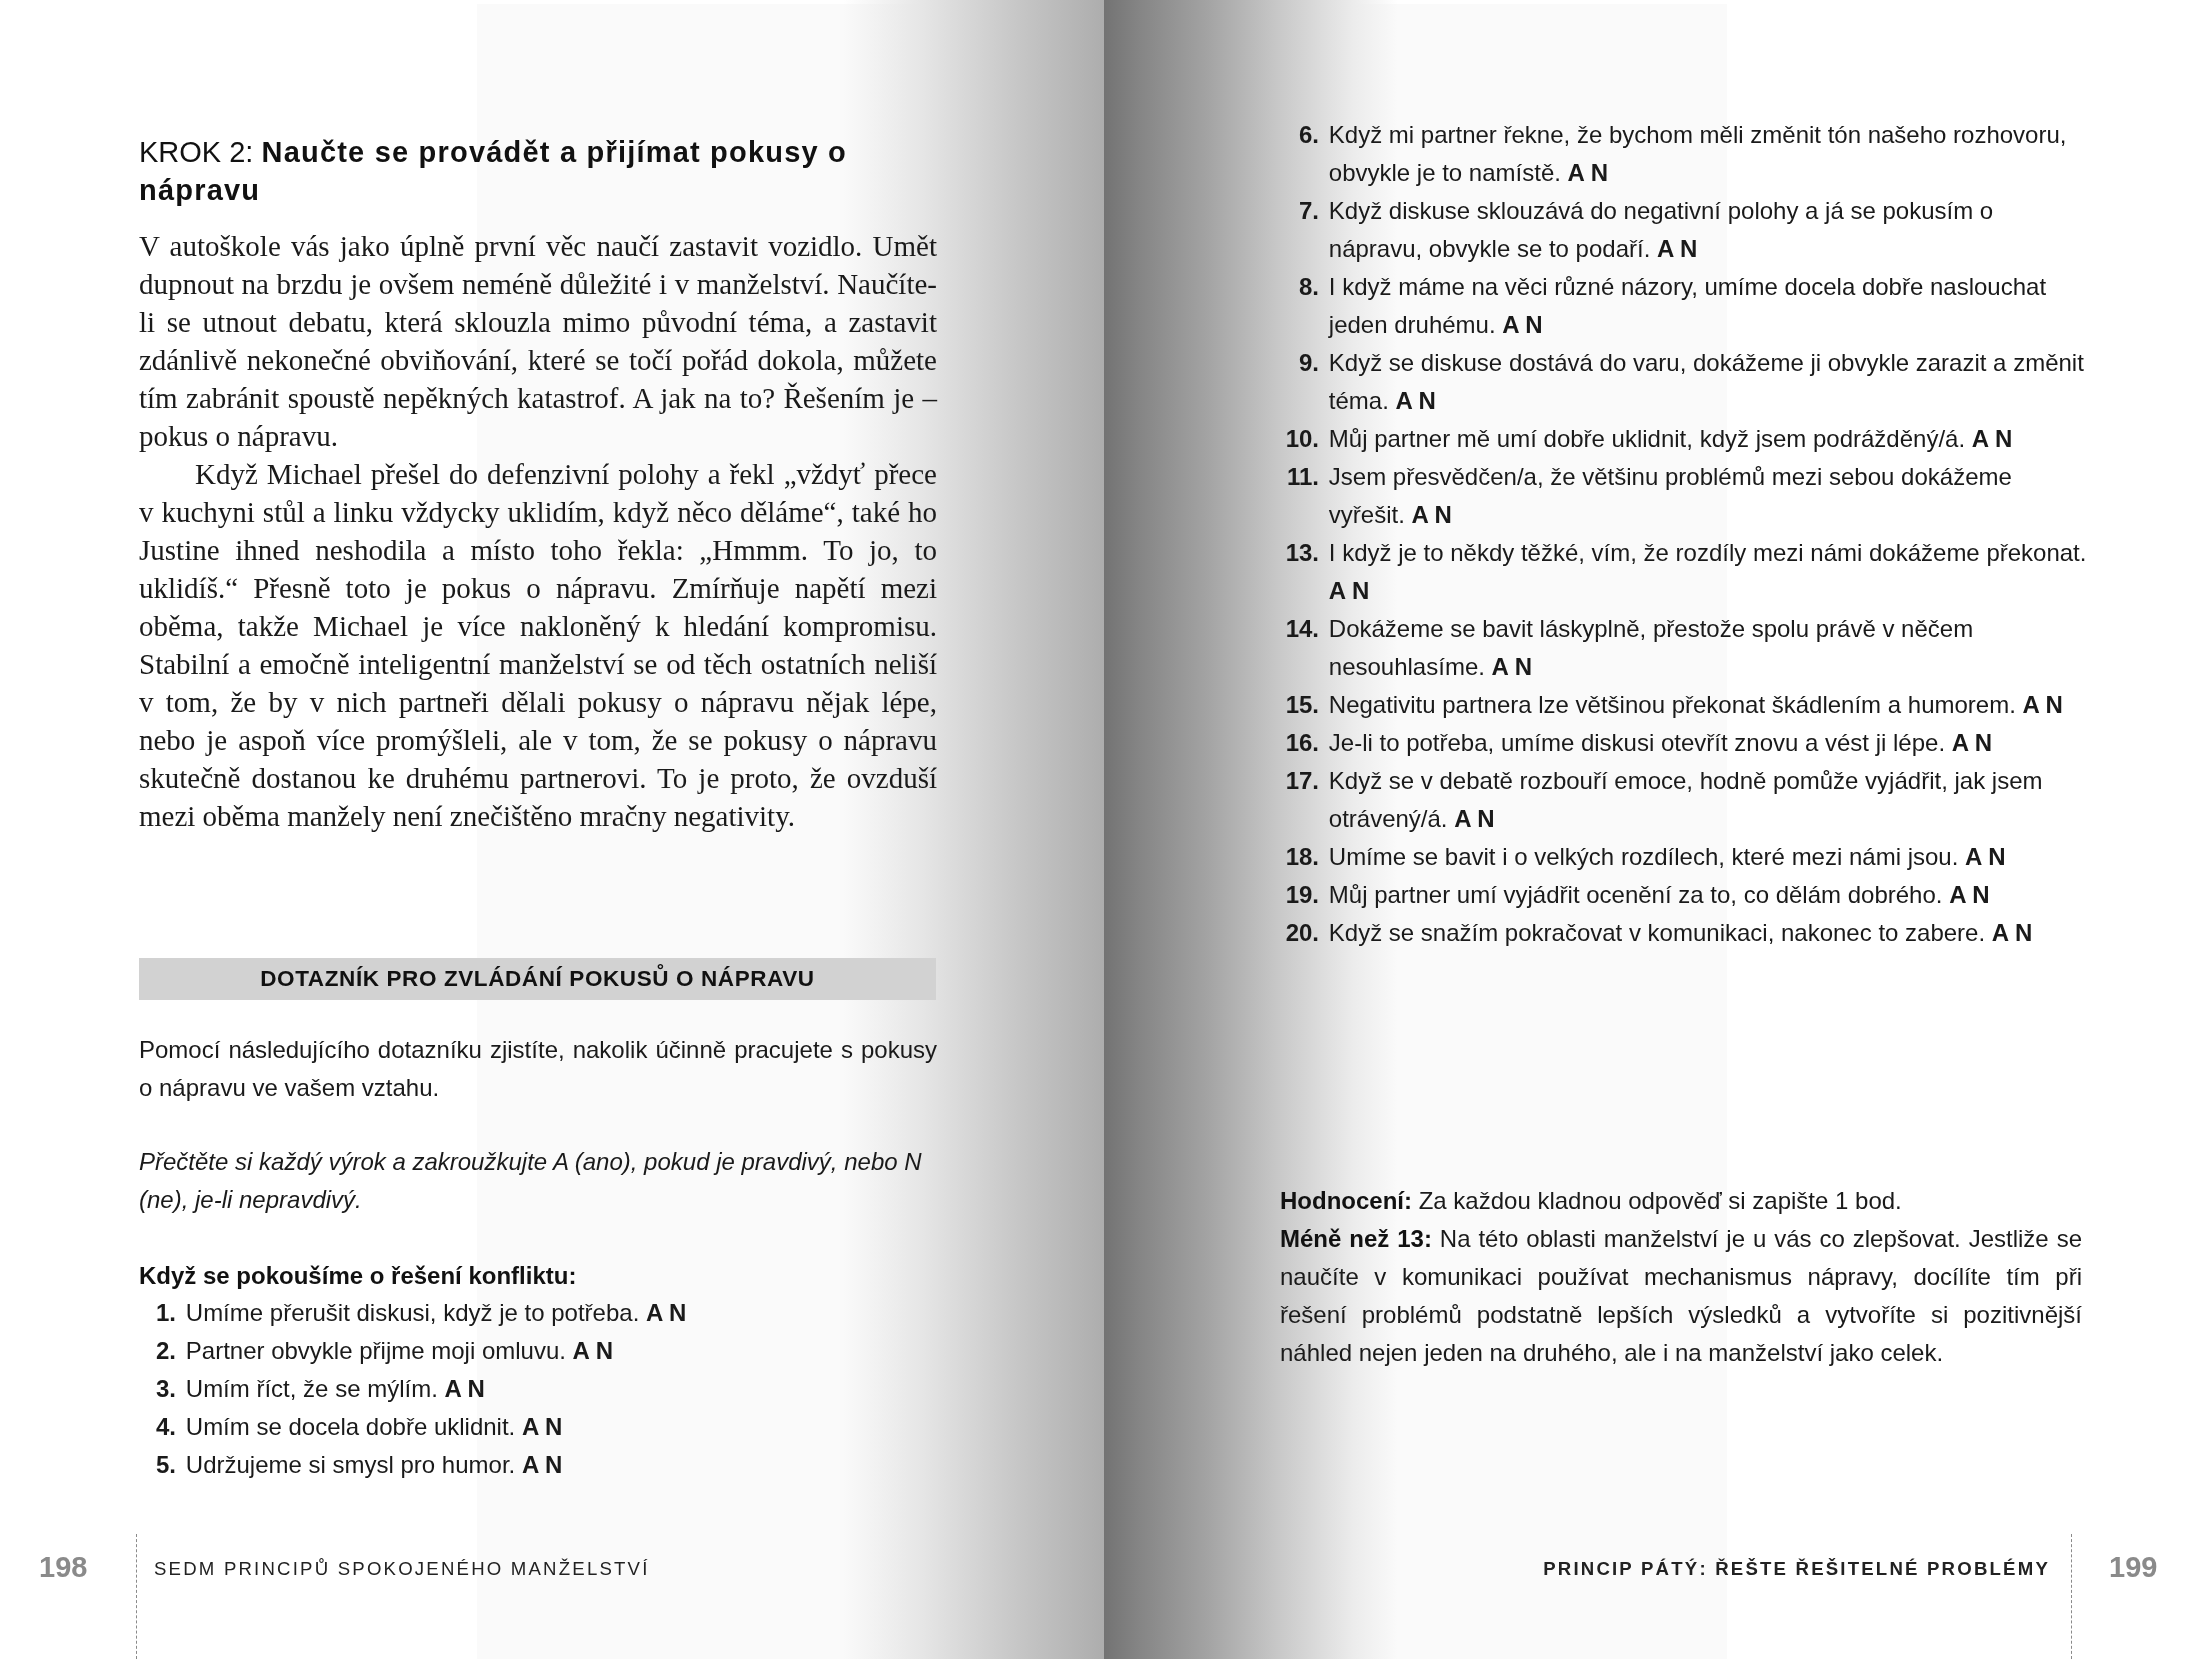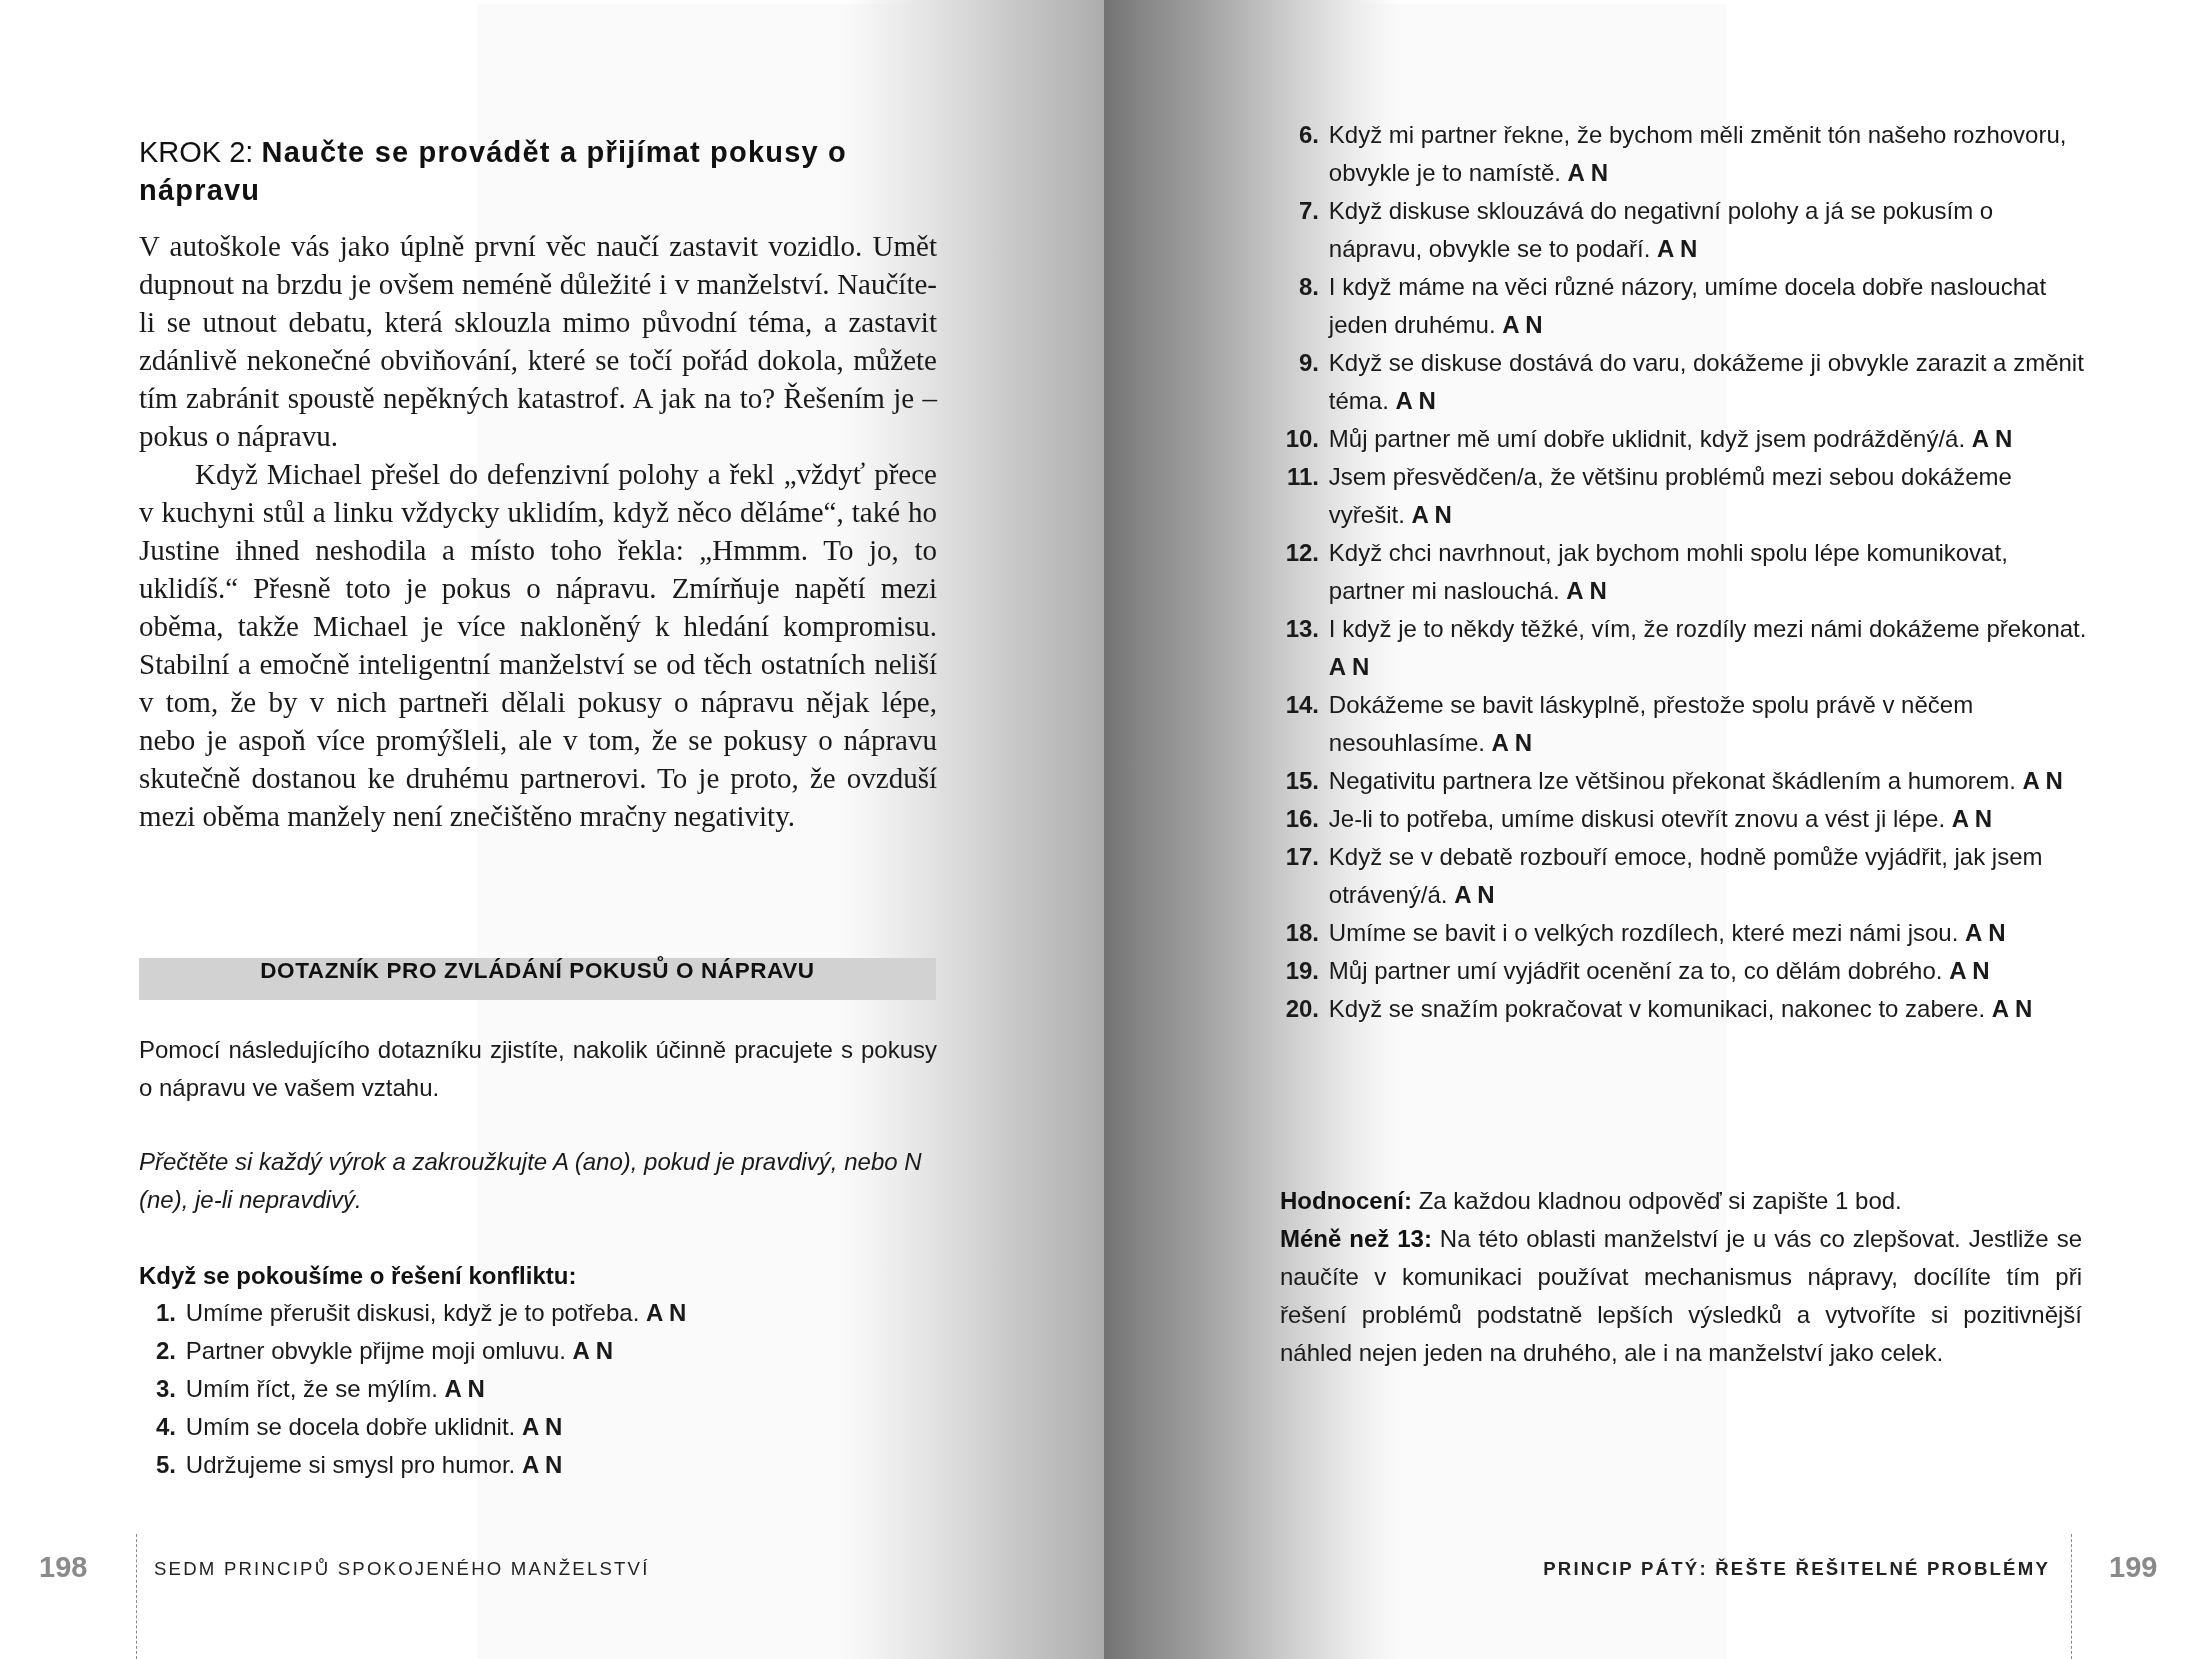--- a/index.html
+++ b/index.html
@@ -36,21 +36,21 @@
     position: absolute; left: 139px; top: 227px; width: 798px;
     font-family: "Liberation Serif", serif; font-size: 29px; line-height: 38px;
     color: #1a1a1a; text-align: justify;
   }
   .body-serif p { margin: 0; }
   .body-serif p.indent { text-indent: 56px; }
 
   .q-bar {
     position: absolute; left: 139px; top: 958px; width: 797px; height: 42px;
     background: #d2d2d2;
-    display: flex; justify-content: center;
+    display: flex; align-items: center; justify-content: center;
     font-weight: bold; font-size: 22.5px; letter-spacing: 0.6px; color: #111;
   }
 
   .intro {
     position: absolute; left: 139px; top: 1031px; width: 798px;
     font-size: 24px; line-height: 38px; color: #1a1a1a; text-align: justify;
   }
   .instruction {
     position: absolute; left: 139px; top: 1143px; width: 798px;
     font-size: 24px; line-height: 38px; font-style: italic; color: #1a1a1a;
@@ -170,24 +170,20 @@
       </li>
       <li class="qitem">
         <span class="qnum">10.</span>
         <span class="qtext"><span>Můj partner mě umí dobře uklidnit, když jsem podrážděný/á.</span> <span class="qan">A N</span></span>
       </li>
       <li class="qitem">
         <span class="qnum">11.</span>
         <span class="qtext"><span>Jsem přesvědčen/a, že většinu problémů mezi sebou dokážeme vyřešit.</span> <span class="qan">A N</span></span>
       </li>
       <li class="qitem">
-        <span class="qnum">12.</span>
-        <span class="qtext"><span>Když chci navrhnout, jak bychom mohli spolu lépe komunikovat, partner mi naslouchá.</span> <span class="qan">A N</span></span>
-      </li>
-      <li class="qitem">
         <span class="qnum">13.</span>
         <span class="qtext"><span>I když je to někdy těžké, vím, že rozdíly mezi námi dokážeme překonat.</span> <span class="qan">A N</span></span>
       </li>
       <li class="qitem">
         <span class="qnum">14.</span>
         <span class="qtext"><span>Dokážeme se bavit láskyplně, přestože spolu právě v něčem nesouhlasíme.</span> <span class="qan">A N</span></span>
       </li>
       <li class="qitem">
         <span class="qnum">15.</span>
         <span class="qtext"><span>Negativitu partnera lze většinou překonat škádlením a humorem.</span> <span class="qan">A N</span></span>

